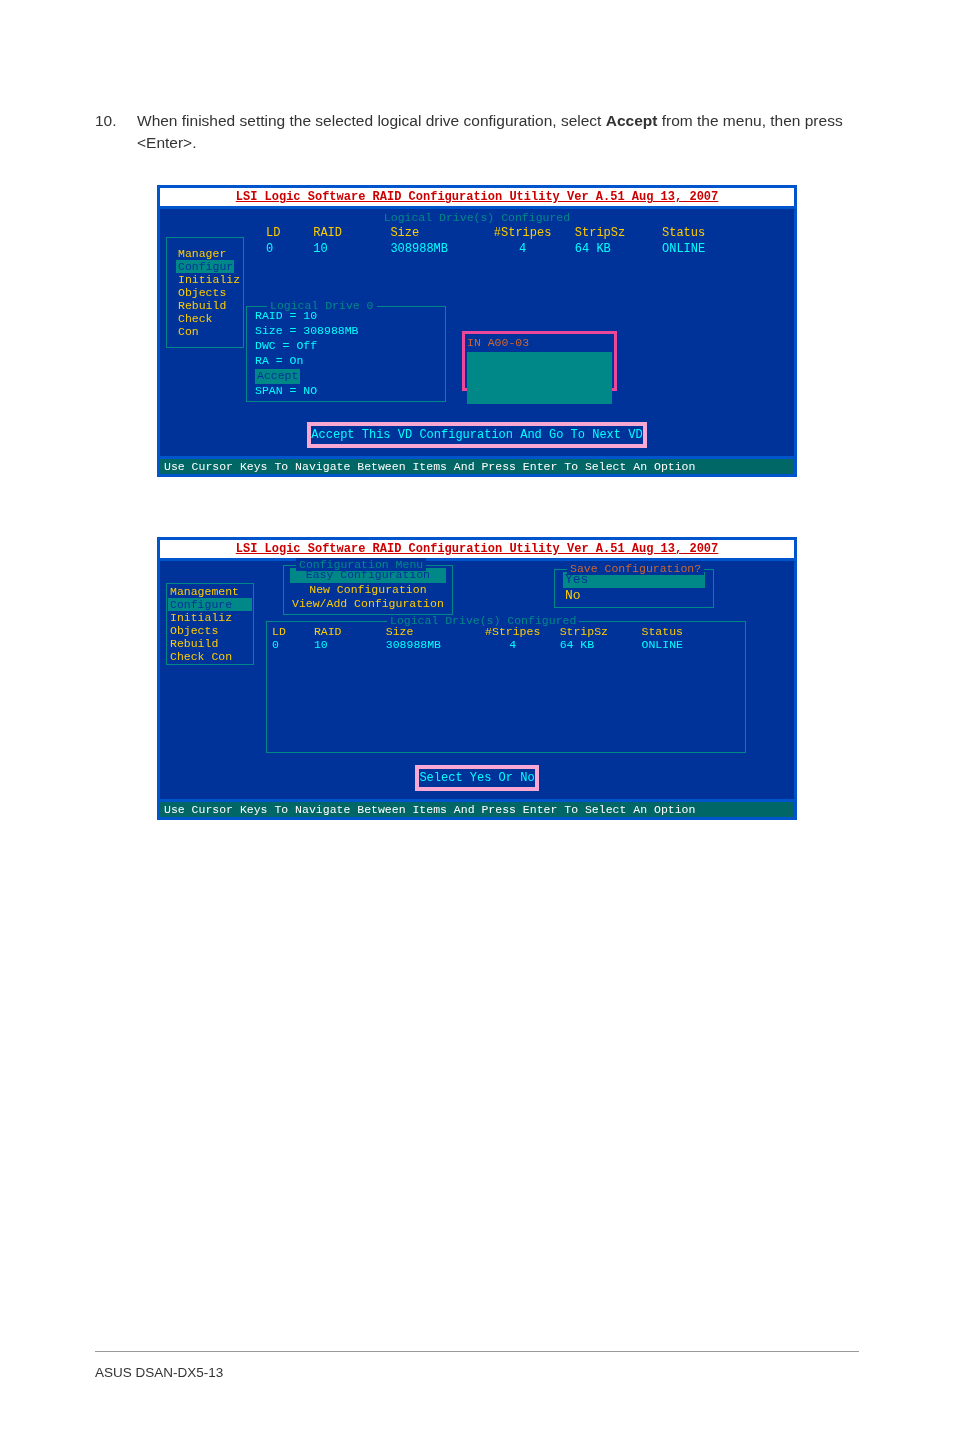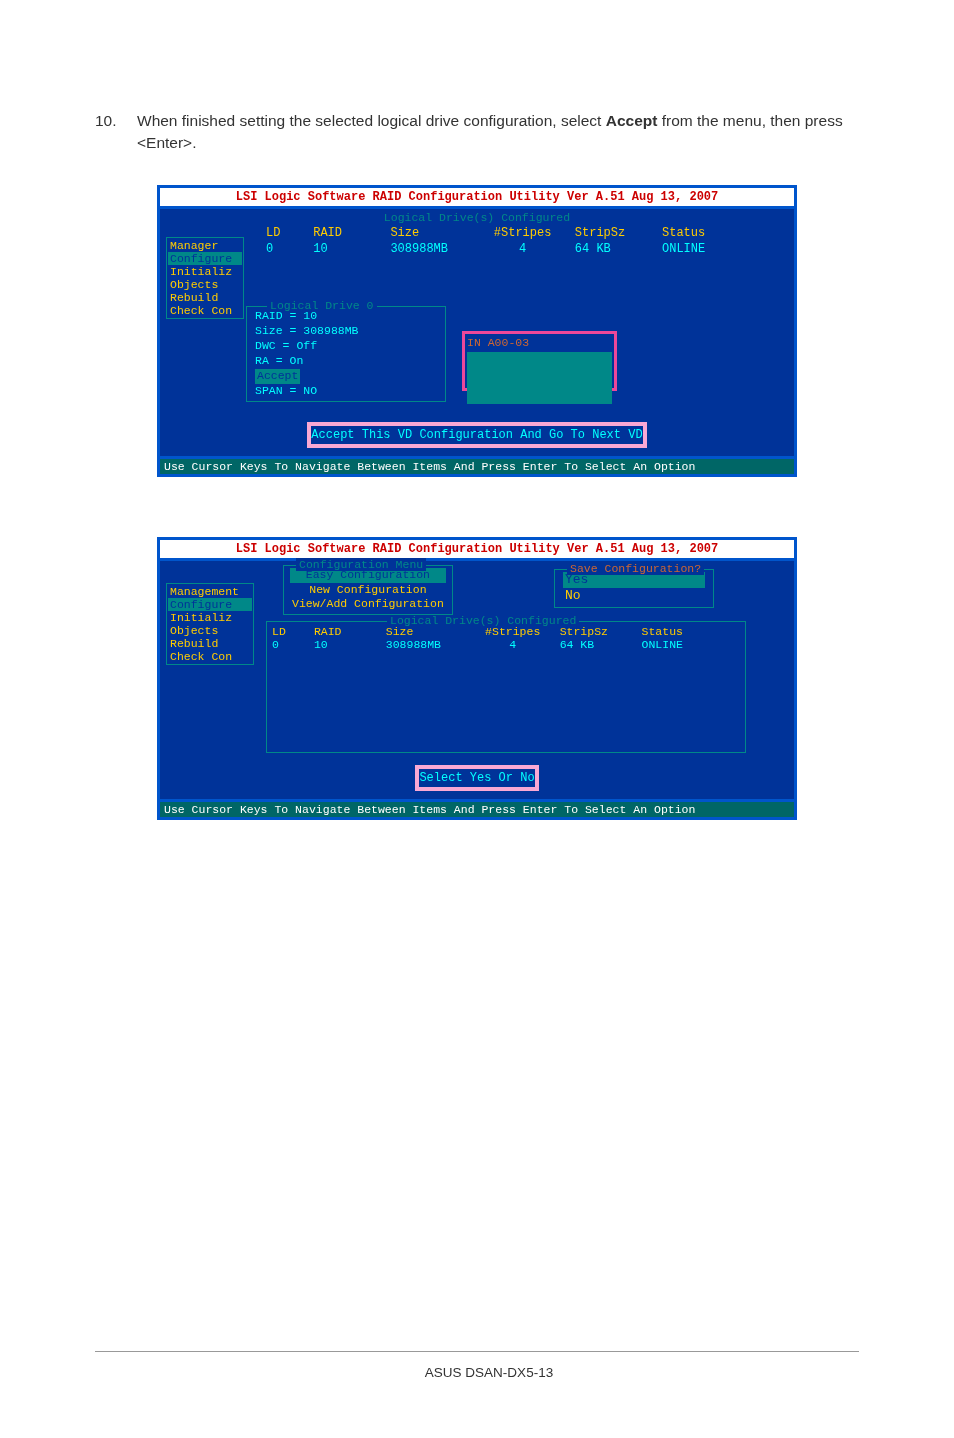--- a/index.html
+++ b/index.html
@@ -37,20 +37,21 @@
       background: #003399;
       position: relative;
     }
     .term-title {
       background: #fff;
       color: #cc0000;
       text-align: center;
       padding: 2px;
       font-weight: bold;
       border-bottom: 3px solid #0055cc;
+      text-decoration: underline;
     }
     .term-body {
       background: #003399;
       min-height: 200px;
       position: relative;
       padding: 4px 6px 8px 6px;
     }
     .headers {
       color: #ffcc00;
       padding-left: 100px;
@@ -66,21 +67,21 @@
     .row {
       color: #00ffff;
       padding-left: 100px;
     }
     .sidebar {
       position: absolute;
       left: 6px;
       top: 28px;
       border: 1px solid #008888;
       background: #003399;
-      padding: 1px;
+      padding: 9px;
       width: 78px;
       font-size: 11.5px;
     }
     .sidebar-item { color: #ffcc00; padding: 0 2px; }
     .sidebar-item.sel { background: #008888; color: #003399; }
     .config-box {
       margin-top: 50px;
       margin-left: 80px;
       width: 200px;
       border: 1px solid #008888;
@@ -197,24 +198,23 @@
     .tcol-stripes { width: 80px; text-align: center;}
     .tcol-stripsz { width: 75px; }
     .tcol-status { width: 65px; }
     .term-body2 { min-height: 210px; }
     .footer {
       position: absolute;
       bottom: 58px;
       left: 95px;
       right: 95px;
       display: flex;
-      justify-content: center;
+      justify-content: flex-start;
       font-size: 13.5px;
       color: #333;
-      margin-left: 24px;
     }
     .hr {
       position: absolute;
       bottom: 86px;
       left: 95px;
       right: 95px;
       border-top: 1px solid #999;
     }
     strong { font-weight: bold; }
   </style>

